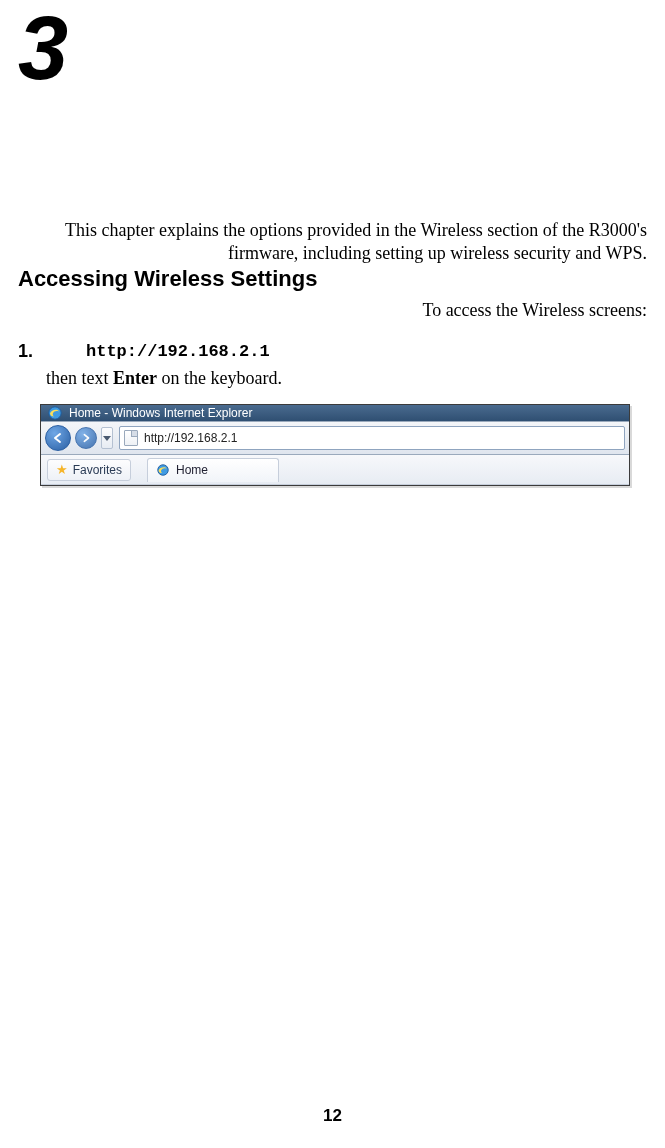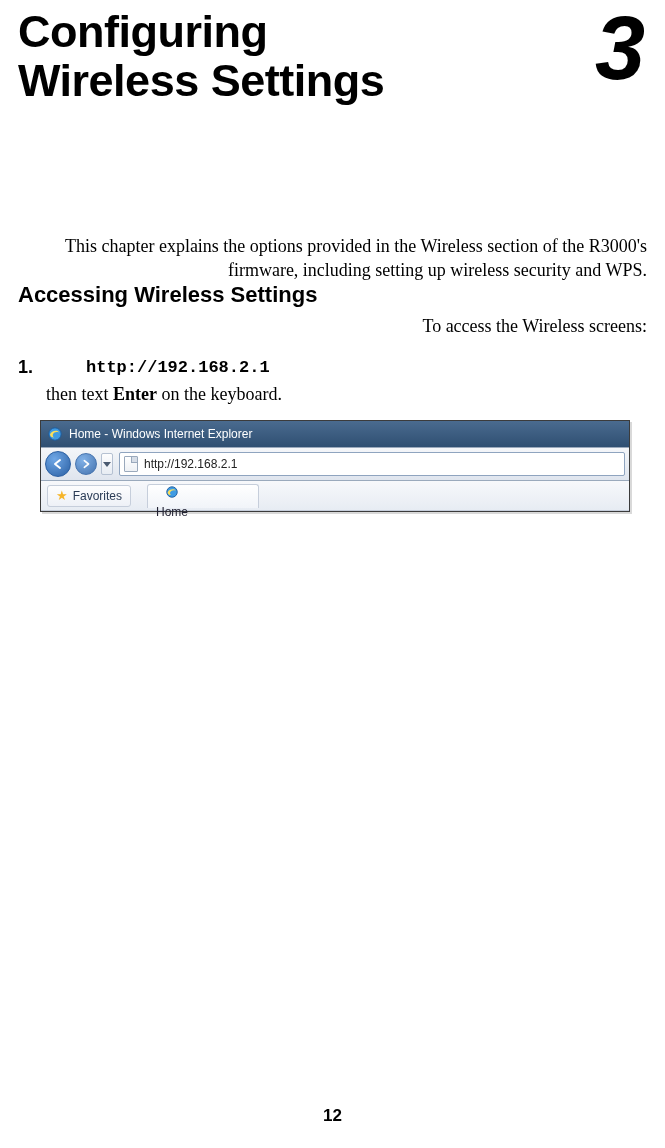--- a/index.html
+++ b/index.html
@@ -21,21 +21,21 @@
     .browser-shot {
       margin: 14px 0 0 22px;
       width: 590px;
       border: 1px solid #3b3b3b;
       font-family: "Segoe UI", Tahoma, Arial, sans-serif;
       font-size: 12px;
       box-shadow: 2px 2px 0 rgba(0,0,0,0.15);
     }
     .titlebar {
       display: flex; align-items: center;
-      height: 26px;
+      height: 16px;
       background: linear-gradient(#4a6b8f, #2f4f72);
       color: #fff;
       padding: 0 6px;
       gap: 6px;
     }
     .titlebar .ie-icon svg { display:block; }
     .titlebar .title-text { font-size: 12px; }
     .navbar {
       display: flex; align-items: center;
       height: 34px;
@@ -80,38 +80,34 @@
       border: 1px solid #c6cedb; border-radius: 3px;
       background: linear-gradient(#fdfdfe,#eef1f7);
       font-size: 12px; color:#2a3b55;
     }
     .star-icon { color:#f6b52a; font-size:13px; line-height:1; }
     .tab {
       display:flex; align-items:center; gap:6px;
       height: 24px; padding: 0 70px 0 8px;
       border: 1px solid #c6cedb; border-bottom: none; border-radius: 3px 3px 0 0;
       background: linear-gradient(#ffffff,#f1f4f9);
-      font-size: 12px; color:#223; margin-left: 6px; flex-direction: column;
+      font-size: 12px; color:#223; margin-left: 6px;
     }
     .ie-icon-small svg { display:block; }
     .page-number {
       position: absolute; bottom: 22px; left: 0; right: 0;
       text-align: center; font-family: Liberation Sans, sans-serif; font-weight: 700; font-size: 17px;
     }
   </style>
 </head>
 <body>
 
 <div class="page">
 
   <div class="header-row">
-    <div class="chapter-title">
-      <span>Configuring</span><br>
-      <span>Wireless Settings</span>
-    </div>
     <div class="chapter-number">3</div>
   </div>
 
   <p class="intro">This chapter explains the options provided in the Wireless section of the R3000's firmware, including setting up wireless security and WPS.</p>
 
   <h2 class="section-heading">Accessing Wireless Settings</h2>
   <p class="section-lead">To access the Wireless screens:</p>
 
   <div class="step">
     <div class="step-num">1.</div>

